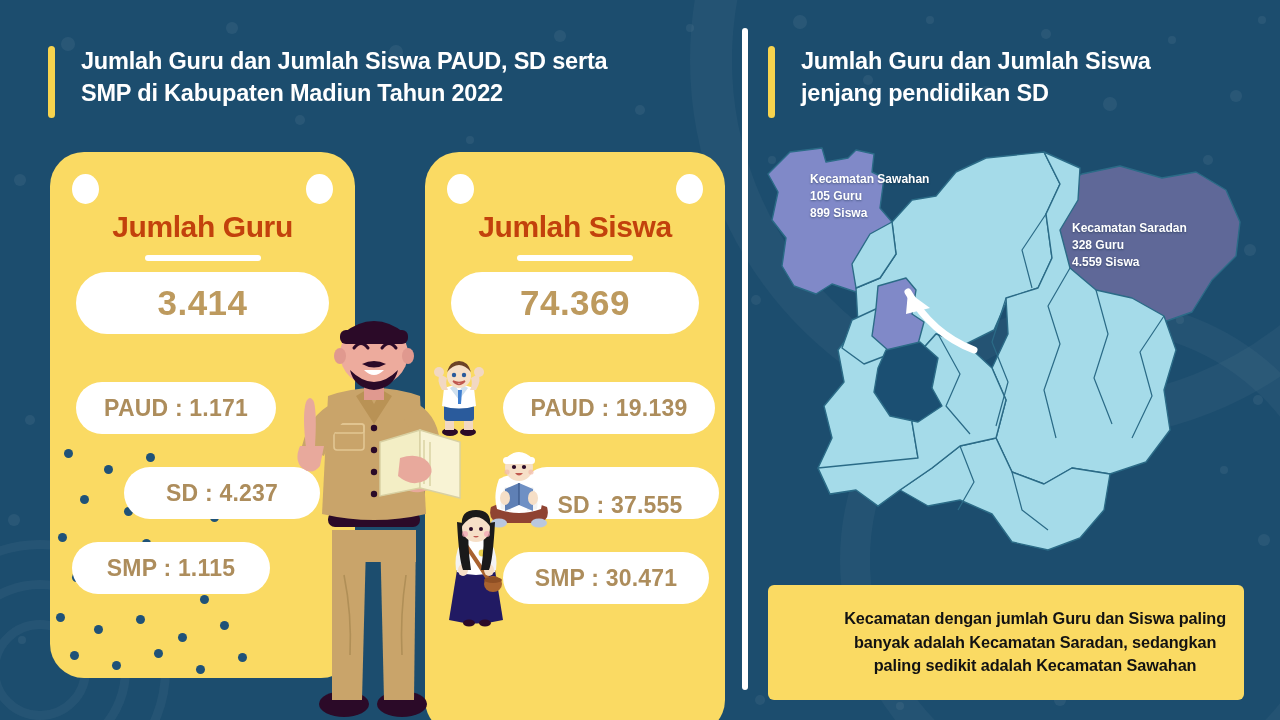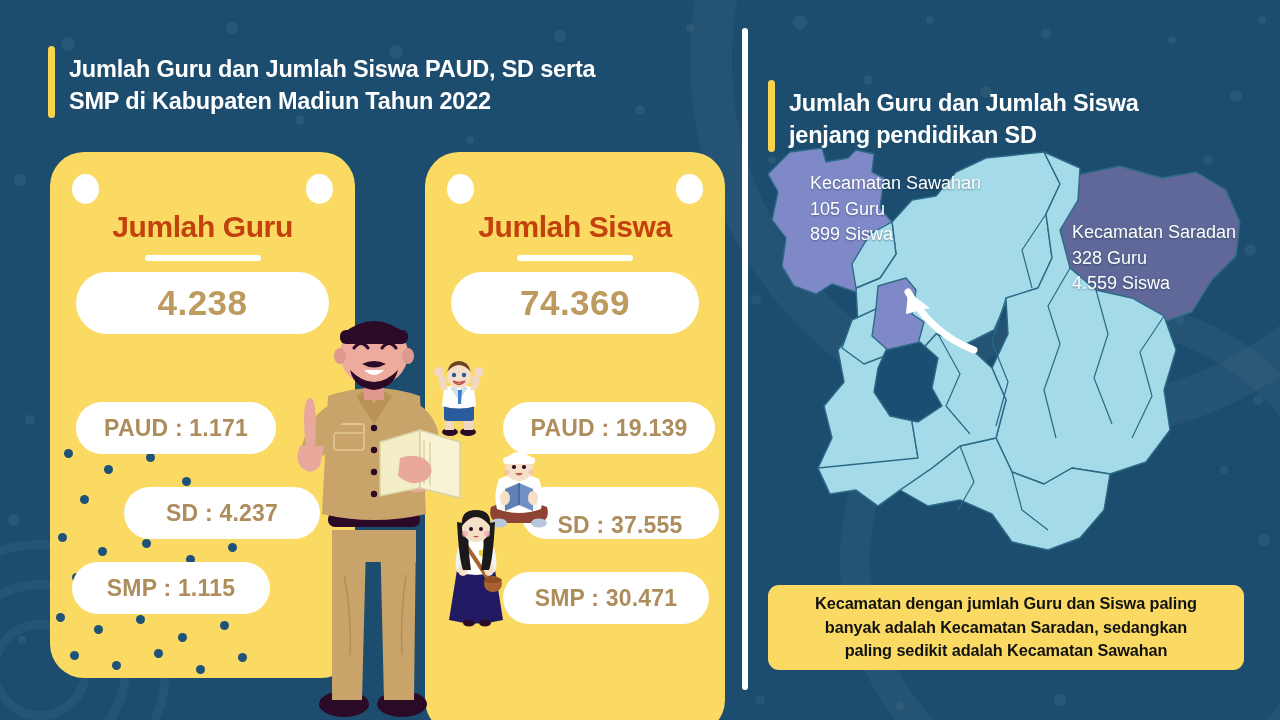--- a/index.html
+++ b/index.html
@@ -19,29 +19,29 @@
   }
   .bg-arc.a1 { width:760px; height:760px; right:-170px; top:-320px; }
   .bg-arc.a2 { width:520px; height:520px; right:-80px; top:300px; border-width:30px; }
   .bg-rings { position:absolute; left:-90px; bottom:-80px; width:260px; height:260px; }
   .bg-rings i {
     position:absolute; border-radius:50%;
     border:9px solid rgba(255,255,255,0.045);
   }
 
   
-  .title-block { position:absolute; display:flex; gap:14px; align-items:flex-end; }
+  .title-block { position:absolute; display:flex; gap:26px; align-items:flex-start; }
   .title-bar { width:7px; border-radius:4px; background:#f7d34e; flex:0 0 7px; }
   .title-text {
     color:#ffffff; font-weight:bold; font-size:23.5px; line-height:1.36;
     letter-spacing:-0.2px; white-space:pre-line;
   }
   #title-left  { left:48px; top:46px; width:660px; }
   #title-left .title-bar { height:72px; }
-  #title-right { left:768px; top:46px; width:470px;margin-top:34px; }
+  #title-right { left:768px; top:46px; width:470px; }
   #title-right .title-bar { height:72px; }
 
   
   #divider {
     position:absolute; left:742px; top:28px; width:6px; height:662px;
     background:#ffffff; border-radius:3px;
   }
 
   
   .stat-card {
@@ -64,21 +64,21 @@
   }
   .big-pill {
     position:absolute; top:120px; left:26px; right:26px; height:62px;
     background:#ffffff; border-radius:34px;
     display:flex; align-items:center; justify-content:center;
   }
   .big-pill span { color:#bd9a5e; font-weight:bold; font-size:35px; letter-spacing:0.5px; }
 
   .sub-pill {
     position:absolute; height:52px; background:#ffffff; border-radius:30px;
-    display:flex; align-items:center; justify-content:center;margin-top:20px;
+    display:flex; align-items:center; justify-content:center;
   }
   .sub-pill span { color:#ad8d5c; font-weight:bold; font-size:23px; letter-spacing:0.2px; }
 
   
   #guru-paud { left:26px;  top:230px; width:200px; }
   #guru-sd   { left:74px;  top:315px; width:196px; }
   #guru-smp  { left:22px;  top:390px; width:198px; }
   
   #siswa-paud { left:78px; top:230px; width:212px; }
   #siswa-sd   { left:96px; top:315px; width:198px;align-items:flex-end; }
@@ -97,31 +97,31 @@
   
   #student-paud { left:428px; top:358px; width:62px;  height:78px; }
   #student-sd   { left:483px; top:443px; width:72px;  height:88px; }
   #student-smp  { left:443px; top:508px; width:66px;  height:120px; }
 
   
   #map-wrap { position:absolute; left:760px; top:138px; width:512px; height:430px; }
   #map-wrap svg { width:100%; height:100%; display:block; }
 
   .map-label {
-    position:absolute; color:#ffffff; font-weight:normal; font-size:18px; line-height:1.42;
+    position:absolute; color:#ffffff; font-weight:bold; font-size:12px; line-height:1.42;
     white-space:pre-line; text-shadow:0 1px 2px rgba(10,35,55,0.45);
   }
   #label-sawahan { left:810px; top:171px; }
   #label-saradan { left:1072px; top:220px; }
 
   
   #caption {
-    position:absolute; left:768px; top:585px; width:476px; height:85px;
-    background:#fada63; border-radius:11px;
-    display:flex; align-items:center; justify-content:center; padding:6px 18px;
+    position:absolute; left:768px; top:585px; width:476px; height:115px;
+    background:#fada63; border-radius:6px;
+    display:flex; align-items:center; justify-content:flex-end; padding:6px 18px;
   }
   #caption span {
     color:#121212; font-weight:bold; font-size:16.3px; line-height:1.44;
     text-align:center; white-space:pre-line; letter-spacing:-0.1px;
   }
 </style>
 </head>
 <body>
 
 <div id="stage">
@@ -188,21 +188,21 @@
   </div>
 
   <div id="divider"></div>
 
   <div class="stat-card" id="card-guru">
     <div class="punch-hole left"></div>
     <div class="punch-hole right"></div>
     <div class="card-title">Jumlah Guru</div>
     <div class="card-rule"></div>
     <div class="big-pill">
-      <span>4.238</span>
+      <span>3.414</span>
     </div>
 
     <div class="card-dots">
       <i style="left:14px;top:6px"></i>
         <i style="left:54px;top:22px"></i>
         <i style="left:96px;top:10px"></i>
       <i style="left:132px;top:34px"></i>
         <i style="left:30px;top:52px"></i>
         <i style="left:74px;top:64px"></i>
       <i style="left:116px;top:58px"></i>

